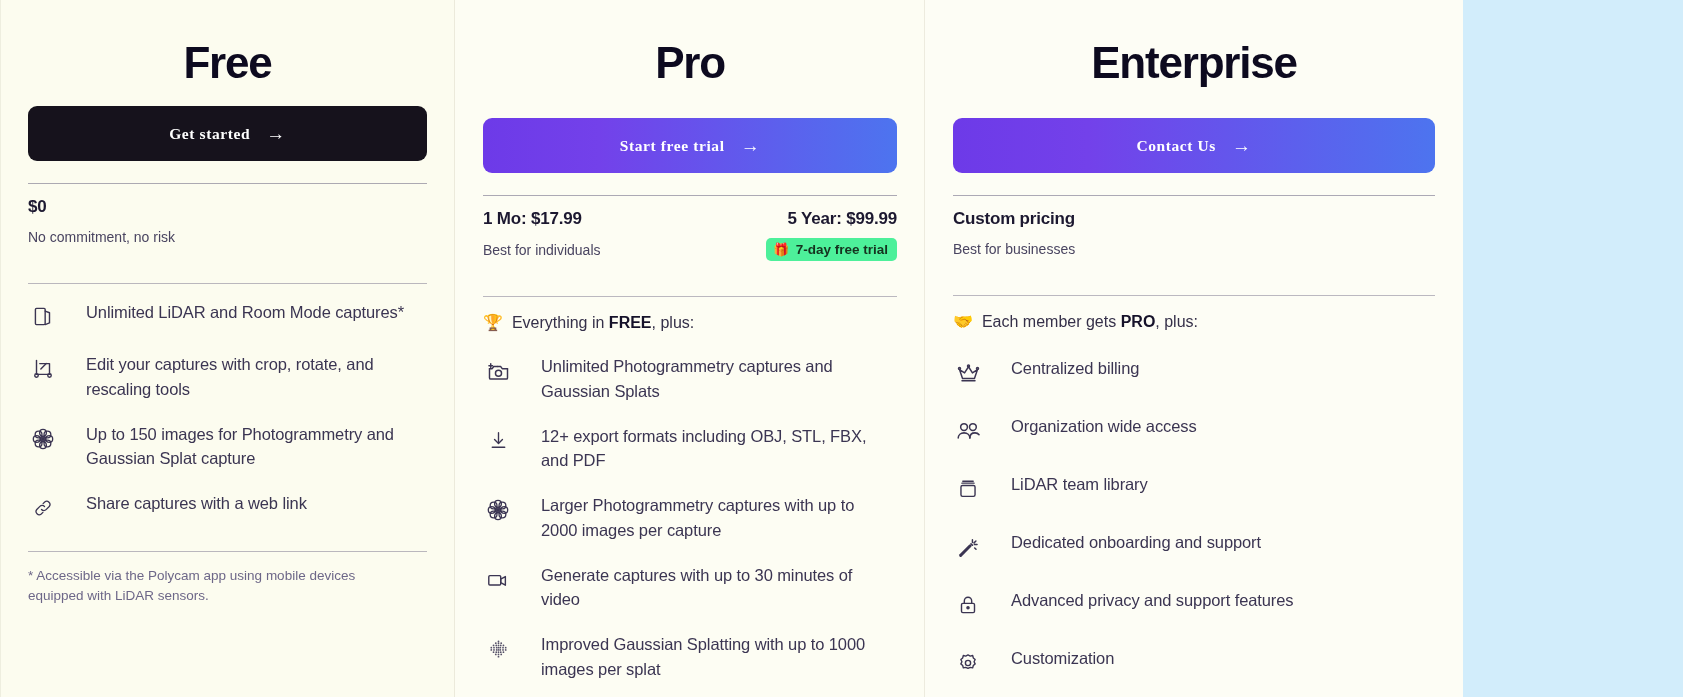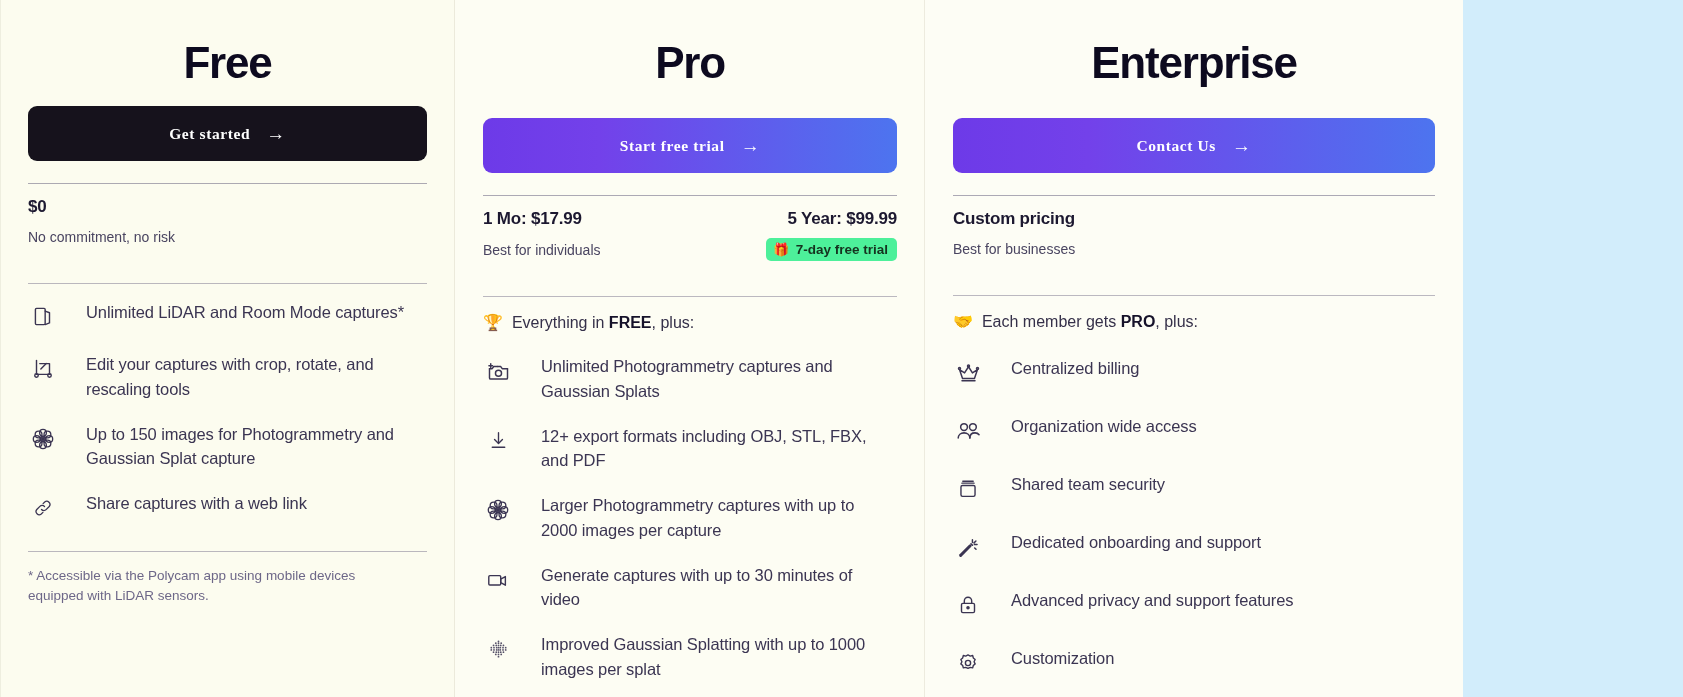--- a/index.html
+++ b/index.html
@@ -425,21 +425,21 @@
               <span class="txt">Organization wide access</span>
             </div>
             <div class="feature">
               <span class="ico">
                 <svg width="26" height="26" viewBox="0 0 24 24" fill="none" stroke="#3b3552" stroke-width="1.3" stroke-linecap="round" stroke-linejoin="round">
                   <rect x="5.5" y="8.8" width="13" height="10" rx="1.4"></rect>
                   <path d="M6.4 6.6h11.2"></path>
                   <path d="M7.2 4.8h9.6"></path>
                 </svg>
               </span>
-              <span class="txt">Shared team security</span>
+              <span class="txt">LiDAR team library</span>
             </div>
             <div class="feature">
               <span class="ico">
                 <svg width="27" height="27" viewBox="0 0 24 24" fill="none" stroke="#3b3552" stroke-width="1.3" stroke-linecap="round" stroke-linejoin="round">
                   <path d="M5 19l8.5-8.5" stroke-width="2.6"></path>
                   <path d="M15.5 5.2v2.4M19.6 9.3h-2.4M18.6 6.2l-1.7 1.7M14.2 8.6l1.4 1.4M17.5 12.4l1.2 1.2"></path>
                 </svg>
               </span>
               <span class="txt">Dedicated onboarding and support</span>
             </div>

